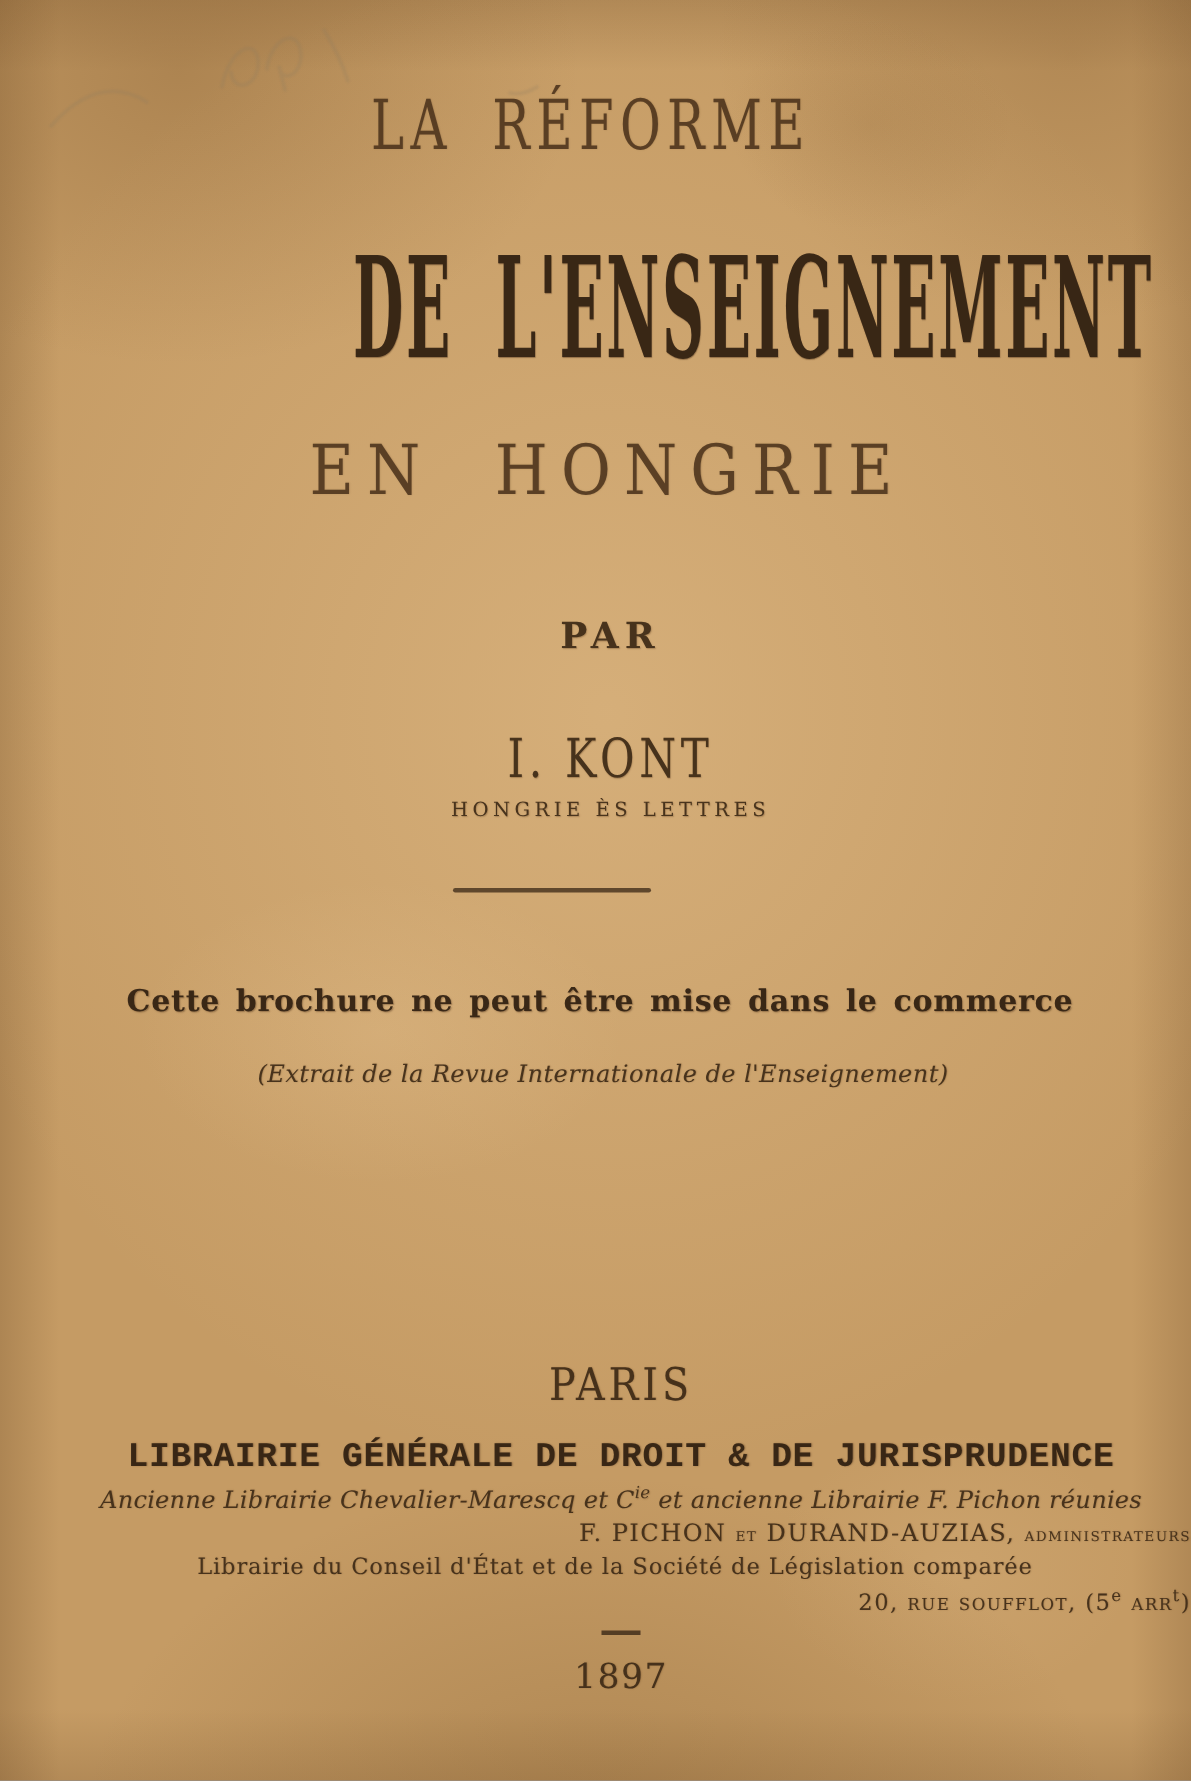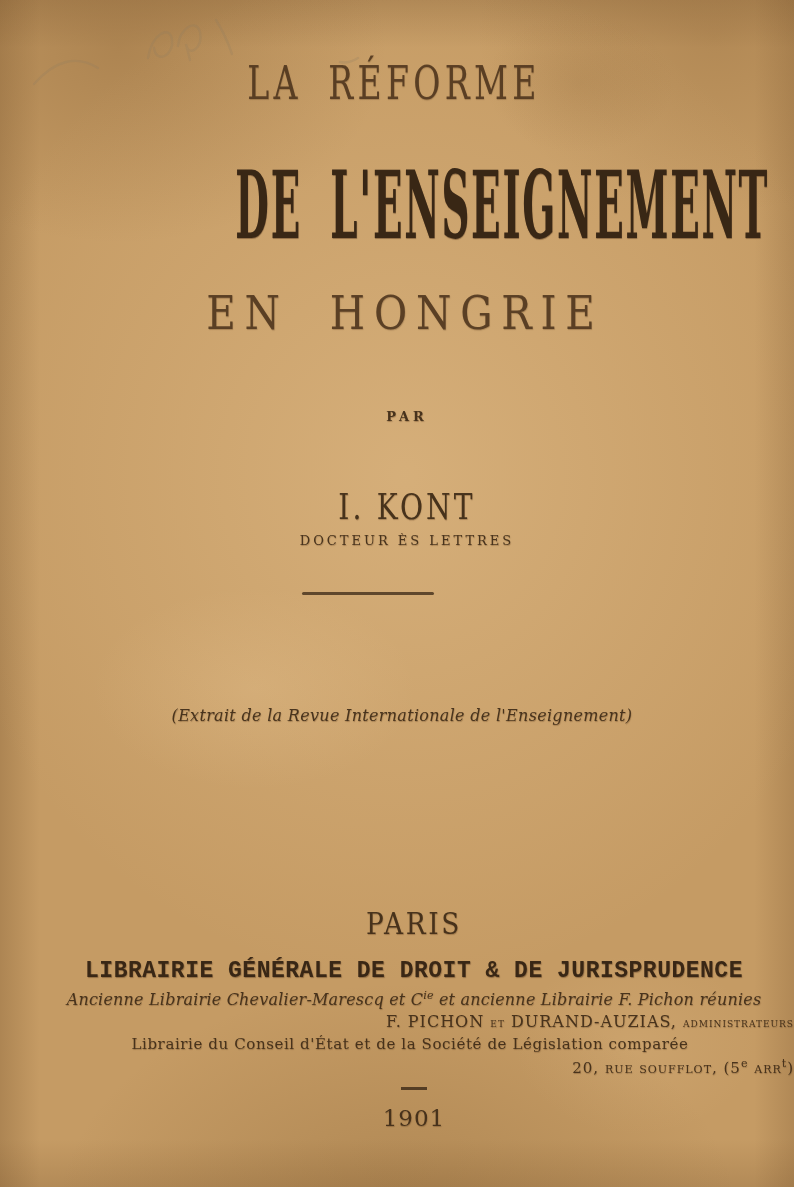--- a/index.html
+++ b/index.html
@@ -28,21 +28,21 @@
 
   
   .t1{top:56px;right:6px;font-size:46px;letter-spacing:6px;word-spacing:16px;
       transform:scale(.72,1);transform-origin:50% 0;}
   .t2{top:150px;font-size:88px;font-weight:bold;letter-spacing:4px;word-spacing:30px;
       transform:translateX(13px) scale(.44,1.06);transform-origin:50% 0;}
   .t3{top:286px;font-size:46px;letter-spacing:10px;word-spacing:22px;
       transform:translateX(8px) scale(.88,1);transform-origin:50% 0;}
 
   
-  .par{top:409px;left:20px;font-size:13px;font-weight:bold;letter-spacing:4px;}
+  .par{top:409px;left:20px;font-size:24px;font-weight:bold;letter-spacing:4px;}
   .name{top:486px;left:20px;font-size:36px;letter-spacing:4px;
         transform:scale(.78,1);transform-origin:50% 0;}
   .degree{top:533px;left:20px;font-size:13px;letter-spacing:3px;}
 
   .rule{top:592px;right:58px;}
   .rule b{display:block;width:132px;height:3px;margin:0 auto;
           background:rgba(66,46,26,.8);border-radius:2px;}
 
   
   .notice{top:655px;left:6px;font-size:20px;font-weight:bold;letter-spacing:.5px;word-spacing:3px;}
@@ -84,40 +84,41 @@
   <div class="abs t1 ink-soft">LA RÉFORME</div>
 
   <div class="abs t2 ink-dark">DE L'ENSEIGNEMENT PRIMAIRE</div>
 
   <div class="abs t3 ink-soft">EN HONGRIE</div>
 
   <div class="abs par ink">PAR</div>
 
   <div class="abs name ink">I. KONT</div>
 
-  <div class="abs degree ink">DOCTEUR ÈS LETTRES</div>
+  <div class="abs degree ink">HONGRIE ÈS LETTRES</div>
 
   <div class="abs rule">
       <b></b>
     </div>
 
+  <div class="abs notice ink-dark">Cette brochure ne peut être mise dans le commerce</div>
 
   <div class="abs extract ink">(Extrait de la Revue Internationale de l'Enseignement)</div>
 
   <div class="abs city ink">PARIS</div>
 
   <div class="abs publisher ink-dark">LIBRAIRIE GÉNÉRALE DE DROIT &amp; DE JURISPRUDENCE</div>
 
   <div class="abs former ink"><span>Ancienne Librairie Chevalier-Marescq et C</span><sup>ie</sup><span> et ancienne Librairie F. Pichon réunies</span></div>
 
   <div class="abs admins ink"><span>F. PICHON</span> <span class="sc-sm">et</span> <span>DURAND-AUZIAS,</span> <span class="sc-sm">administrateurs</span></div>
 
   <div class="abs council ink">Librairie du Conseil d'État et de la Société de Législation comparée</div>
 
   <div class="abs address ink"><span>20,</span> <span class="sc">rue soufflot, (5</span><sup>e</sup> <span class="sc">arr</span><sup>t</sup><span>)</span></div>
 
   <div class="abs dash">
       <b></b>
     </div>
 
-  <div class="abs year ink">1901</div>
+  <div class="abs year ink">1897</div>
 
 </div>
 
 </body></html>

